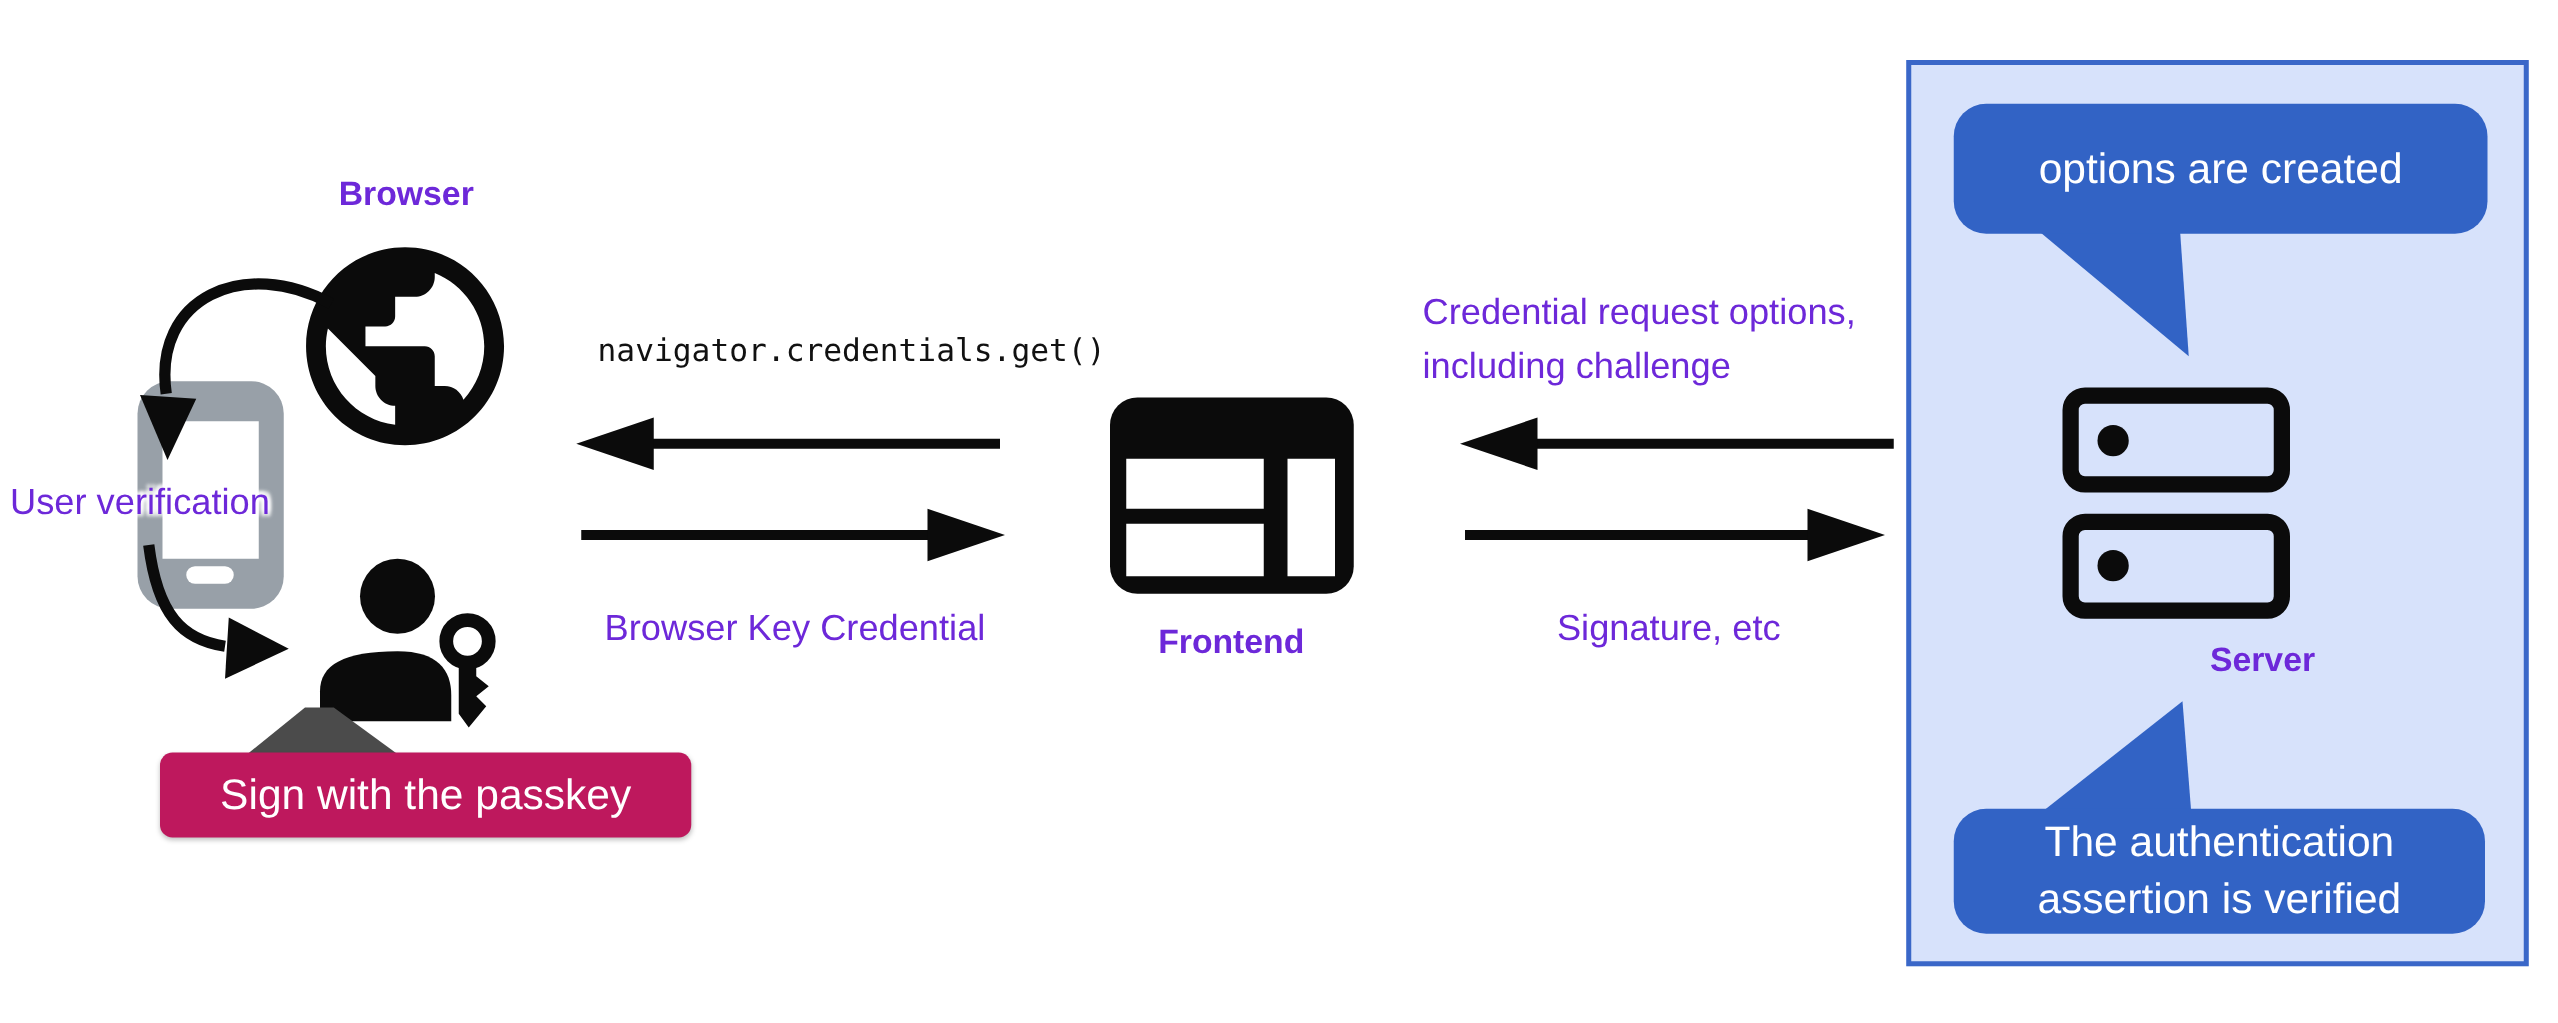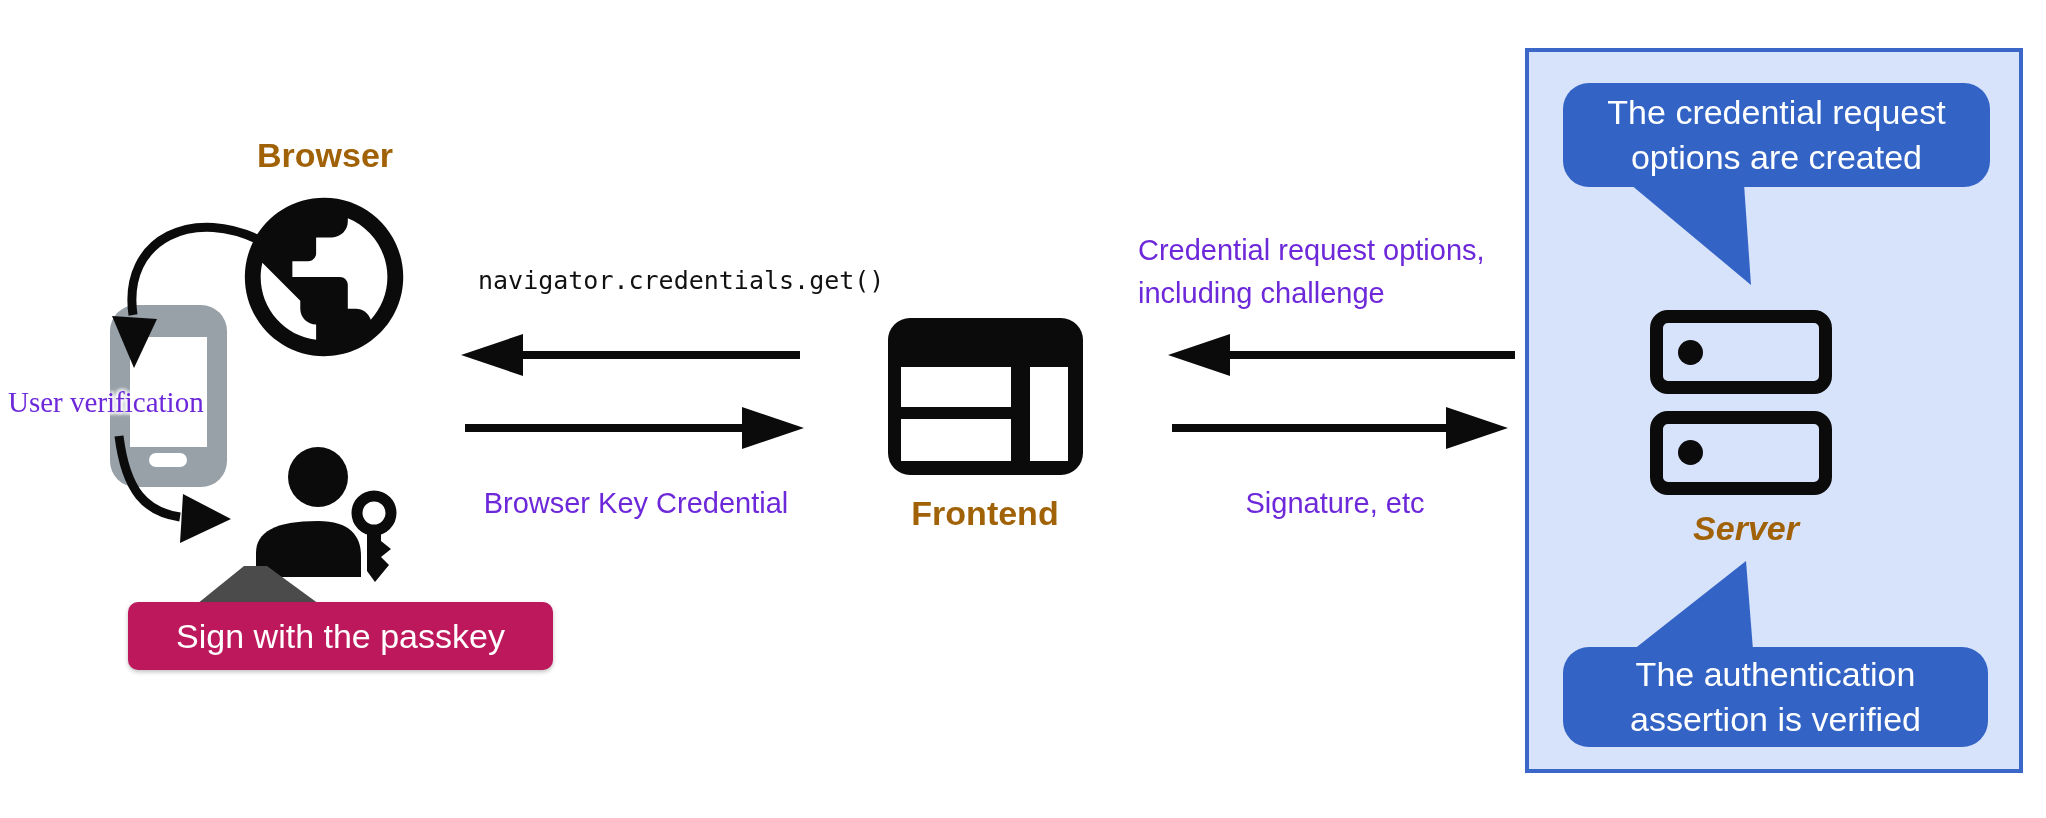--- a/index.html
+++ b/index.html
@@ -1,20 +1,20 @@
 <!DOCTYPE html>
 <html><head>
 <meta charset="utf-8">
 <style>
   html,body{margin:0;padding:0;background:#fff;}
   #canvas{position:relative;width:2046px;height:818px;background:#ffffff;overflow:hidden;
           font-family:"Liberation Sans",sans-serif;color:#202124;}
   .abs{position:absolute;}
   .lbl{font-size:29px;line-height:33px;color:#6d28d9;white-space:nowrap;}
-  .lbl-bold{font-weight:bold;font-size:34px;color:#a16207;}
+  .lbl-bold{font-weight:bold;font-size:27px;color:#6d28d9;}
   .center{text-align:center;}
   .code{font-family:"DejaVu Sans Mono","Liberation Mono",monospace;font-size:25px;color:#111;white-space:nowrap;margin-left:24px;}
   .halo{text-shadow:0 0 4px #fff,0 0 6px #fff,2px 2px 3px #fff,-2px -2px 3px #fff,2px -2px 3px #fff,-2px 2px 3px #fff;}
   
   .panel{left:1525px;top:48px;width:490px;height:717px;background:#d7e2fb;border:4px solid #3a67c8;}
   
   .bubble{background:#3263c5;color:#fff;border-radius:26px;display:flex;flex-direction:column;
           align-items:center;justify-content:center;font-size:34px;line-height:45px;text-align:center;}
   
   .tooltip{left:128px;top:602px;width:425px;height:68px;background:#be185d;border-radius:10px;
@@ -97,39 +97,38 @@
       <line x1="1172" y1="428" x2="1450" y2="428" stroke="#0b0b0b" stroke-width="8"></line>
       <polygon points="1508,428 1446,407 1446,449" fill="#0b0b0b"></polygon>
     </g>
 
     <polygon points="1630,184 1744,184 1751,285" fill="#3263c5"></polygon>
     <polygon points="1746,561 1753,650 1633,650" fill="#3263c5"></polygon>
   </svg>
 
   <div class="abs lbl lbl-bold center" style="left:230px;top:139px;width:190px;">Browser</div>
 
-  <div class="abs lbl halo" style="left:8px;top:386px;font-family:Liberation Serif, serif;">User verification</div>
+  <div class="abs lbl halo" style="left:8px;top:386px;">User verification</div>
 
   <div class="abs code" style="left:454px;top:266px;">navigator.credentials.get()</div>
 
   <div class="abs lbl center" style="left:455px;top:487px;width:362px;">Browser Key Credential</div>
 
   <div class="abs lbl lbl-bold center" style="left:885px;top:497px;width:200px;">Frontend</div>
 
   <div class="abs lbl" style="left:1138px;top:229px;line-height:43px;">
     <span style="display:block;">Credential request options,</span>
     <span style="display:block;">including challenge</span>
   </div>
 
   <div class="abs lbl center" style="left:1185px;top:487px;width:300px;text-align:center;">Signature, etc</div>
 
-  <div class="abs lbl lbl-bold center" style="left:1646px;top:512px;width:200px;font-style:italic;">Server</div>
+  <div class="abs lbl lbl-bold center" style="left:1710px;top:512px;width:200px;">Server</div>
 
   <div class="abs bubble" style="left:1563px;top:83px;width:427px;height:104px;">
-    <span>The credential request</span>
     <span>options are created</span>
   </div>
 
   <div class="abs bubble" style="left:1563px;top:647px;width:425px;height:100px;">
     <span>The authentication</span>
     <span>assertion is verified</span>
   </div>
 
   <div class="abs tooltip">
     <span>Sign with the passkey</span>

